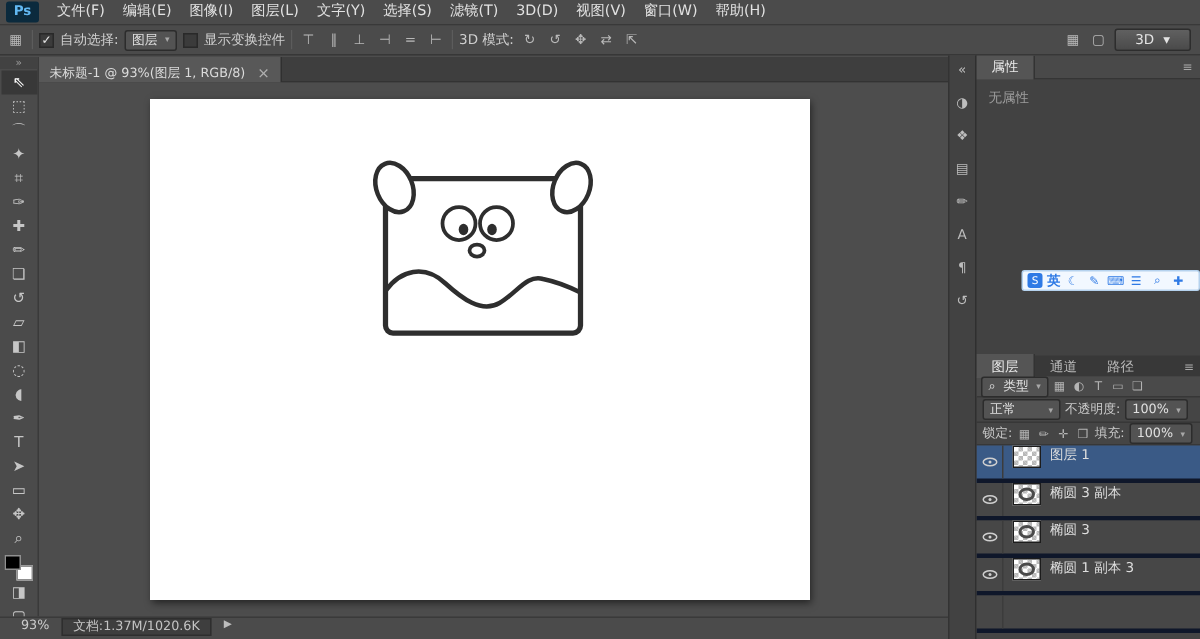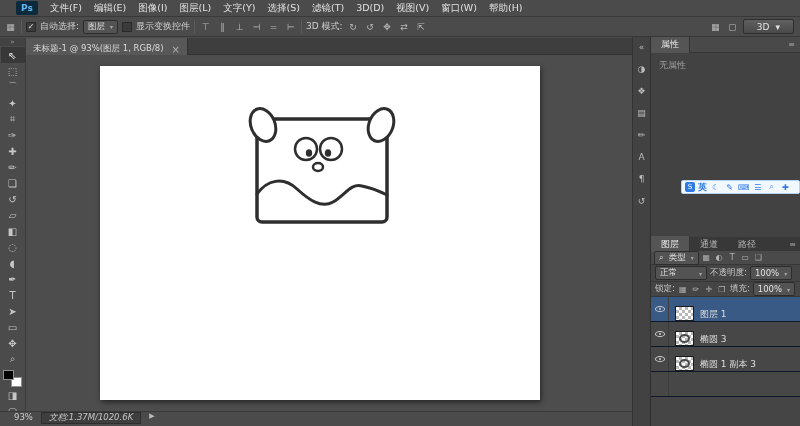--- a/index.html
+++ b/index.html
@@ -6,21 +6,21 @@
   html,body { width:800px; height:426px; overflow:hidden; }
   body {
     position:relative; background:#4d4d4d;
     font-family:"DejaVu Sans", sans-serif; font-size:10px; color:#d6d6d6;
     cursor:default; user-select:none;
   }
   .abs{position:absolute;}
 
   
   .menubar{left:0;top:0;width:800px;height:17px;background:#4b4b4b;border-bottom:1px solid #393939;
-    display:flex;align-items:center;padding-left:16px;}
+    display:flex;align-items:center;padding-left:4px;}
   .pslogo{width:22px;height:14px;background:#0b2a3d;color:#62b8f2;font-weight:bold;font-size:9px;
     display:flex;align-items:center;justify-content:center;border-radius:2px;margin-right:6px;}
   .mi{padding:0 6px;font-size:9.5px;color:#e2e2e2;line-height:16px;white-space:nowrap;}
 
   
   .optionsbar{left:0;top:17px;width:800px;height:20px;background:#4b4b4b;border-bottom:1px solid #373737;
     display:flex;align-items:center;gap:4px;padding:0 6px 0 4px;font-size:9px;}
   .mic{width:13px;height:13px;display:inline-flex;align-items:center;justify-content:center;
     color:#b9b9b9;font-size:9px;flex:none;}
   .vsep{width:1px;height:13px;background:#383838;border-right:1px solid #5c5c5c;flex:none;}
@@ -54,21 +54,21 @@
 
   
   .pasteboard{left:26px;top:55px;width:606px;height:356px;background:#4d4d4d;}
   .canvas{position:absolute;left:74px;top:11px;width:440px;height:334px;background:#ffffff;
     box-shadow:1px 2px 5px rgba(0,0,0,0.55);}
 
   
   .statusbar{left:0;top:411px;width:632px;height:15px;background:#4b4b4b;border-top:1px solid #3a3a3a;
     display:flex;gap:8px;padding-left:14px;font-size:8.5px;color:#cccccc;}
   .docfield{background:#3e3e3e;border:1px solid #2e2e2e;height:12px;display:flex;align-items:center;
-    padding:0 7px;color:#c4c4c4;font-style:italic;}
+    padding:0 7px;color:#c4c4c4;}
   .sarrow{font-size:7px;color:#bdbdbd;}
 
   
   .rail{left:632px;top:37px;width:18px;height:389px;background:#424242;border-left:1px solid #333;
     display:flex;flex-direction:column;align-items:center;padding-top:3px;gap:9px;}
   .ricon{width:14px;height:13px;display:flex;align-items:center;justify-content:center;
     color:#bdbdbd;font-size:9px;flex:none;}
 
   
   .rpanel{left:650px;top:37px;width:150px;height:389px;background:#3f3f3f;border-left:1px solid #2f2f2f;overflow:hidden;}
@@ -89,21 +89,21 @@
   
   .lpanel{position:absolute;left:0;top:200px;width:150px;height:226px;background:#454545;}
   .ltabs{display:flex;align-items:center;height:14px;background:#383838;}
   .lfilter{display:flex;align-items:center;height:14px;background:#4a4a4a;gap:2px;padding:0 3px;
     border-bottom:1px solid #373737;}
   .fic{width:11px;text-align:center;color:#b3b3b3;font-size:8px;}
   .lblend{display:flex;align-items:center;height:17px;gap:3px;padding:0 4px;border-bottom:1px solid #373737;font-size:8.5px;}
   .llock{display:flex;align-items:center;height:15px;gap:3px;padding:0 4px;border-bottom:1px solid #373737;font-size:8.5px;}
   .lkic{width:10px;text-align:center;color:#b3b3b3;font-size:8px;}
   .slabel{color:#c9c9c9;white-space:nowrap;font-size:8.5px;}
-  .lrow{display:flex;align-items:flex-end;height:25px;border-bottom:1px solid #0f172a;background:#474747;}
+  .lrow{display:flex;align-items:flex-start;height:25px;border-bottom:3px solid #0f172a;background:#474747;}
   .lrow.selected{background:#3a5a86;}
   .leye{width:18px;height:100%;border-right:1px solid #3c3c3c;display:flex;align-items:center;justify-content:center;flex:none;}
   .eye{width:10px;height:6px;border:1px solid #cfcfcf;border-radius:50%;position:relative;}
   .eye::after{content:"";position:absolute;left:3px;top:1px;width:2px;height:2px;background:#cfcfcf;border-radius:50%;}
   .lthumb{width:19px;height:15px;margin:0 6px;border:1px solid #1c1c1c;flex:none;position:relative;
     background-color:#fff;
     background-image:linear-gradient(45deg,#b9b9b9 25%,transparent 25%,transparent 75%,#b9b9b9 75%),
                      linear-gradient(45deg,#b9b9b9 25%,transparent 25%,transparent 75%,#b9b9b9 75%);
     background-size:6px 6px;background-position:0 0,3px 3px;}
   .lthumb.shape::after{content:"";position:absolute;left:3px;top:2px;right:3px;bottom:2px;
@@ -294,20 +294,27 @@
           <span class="eye"></span>
         </span>
       <span class="lthumb"></span>
       <span class="lname">图层 1</span>
     </div>
     <div class="lrow">
       <span class="leye">
           <span class="eye"></span>
         </span>
       <span class="lthumb shape"></span>
+      <span class="lname">椭圆 3 副本</span>
+    </div>
+    <div class="lrow">
+      <span class="leye">
+          <span class="eye"></span>
+        </span>
+      <span class="lthumb shape"></span>
       <span class="lname">椭圆 3</span>
     </div>
     <div class="lrow">
       <span class="leye">
           <span class="eye"></span>
         </span>
       <span class="lthumb shape"></span>
       <span class="lname">椭圆 1 副本 3</span>
     </div>
     <div class="lrow">

